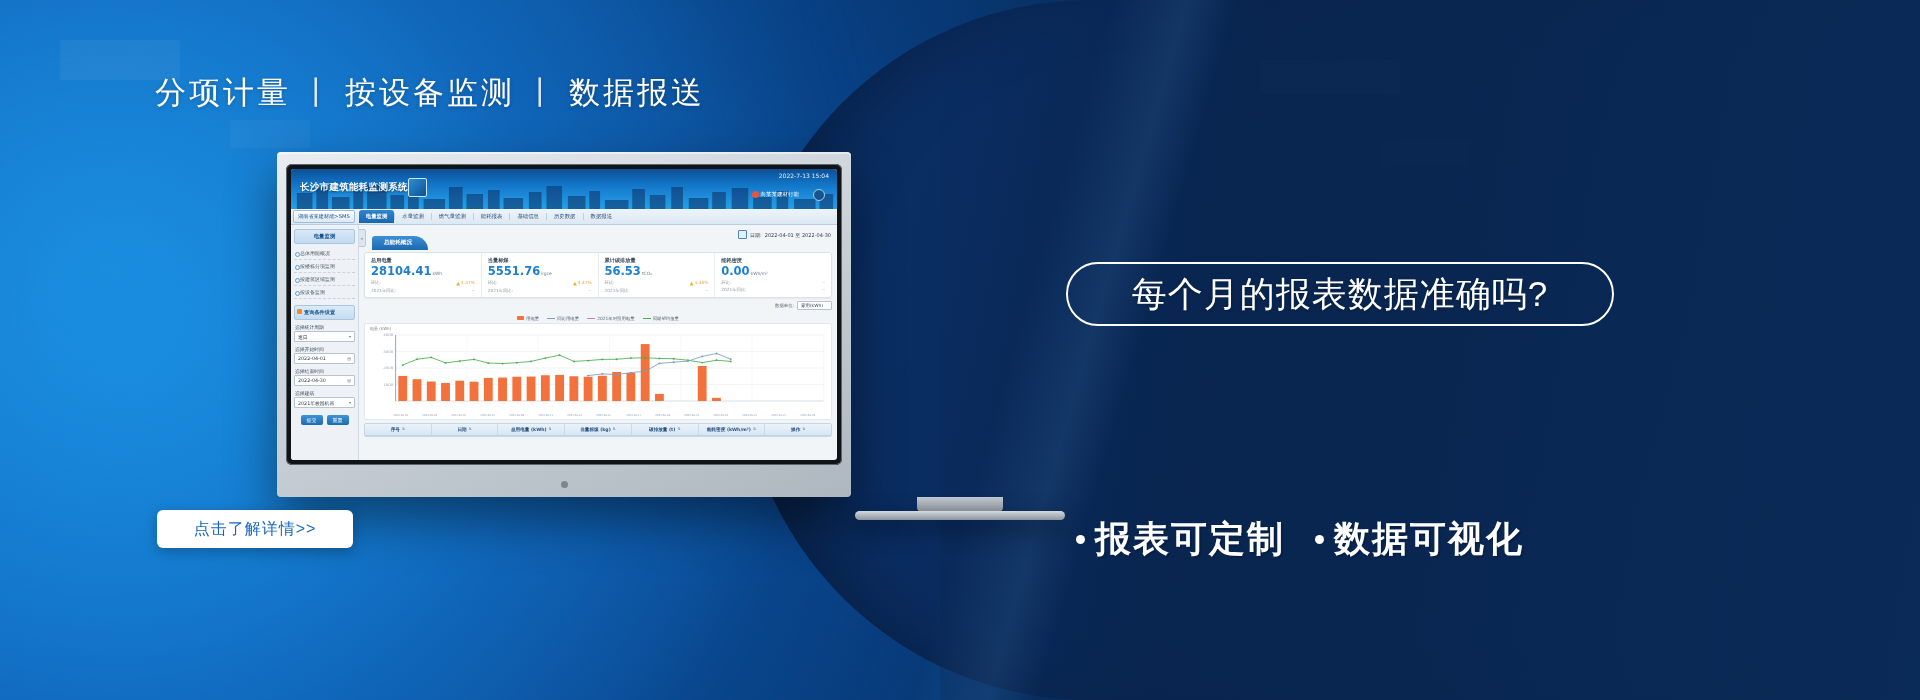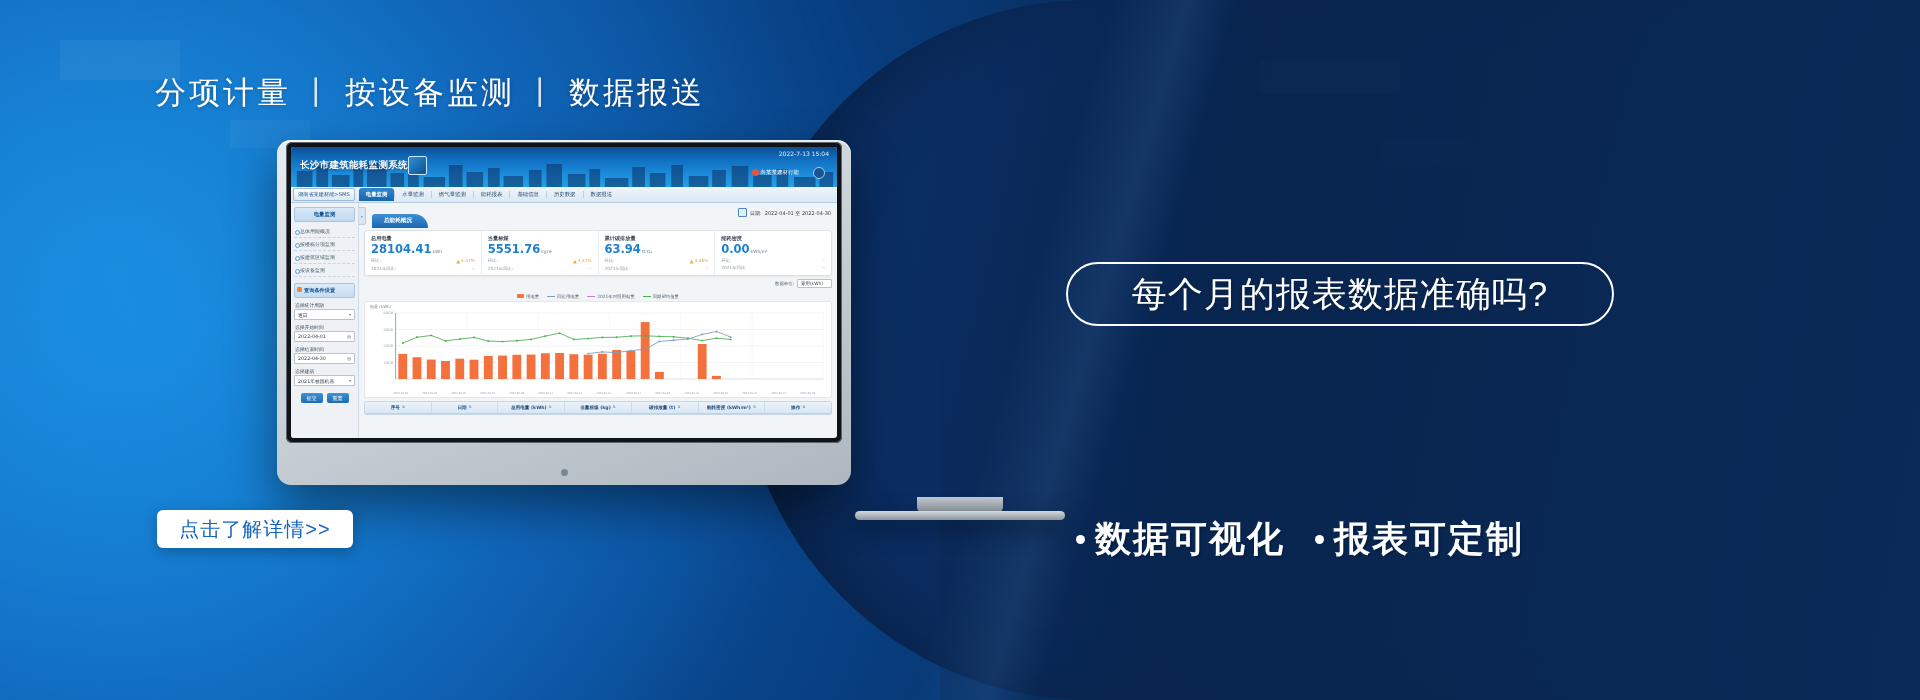--- a/index.html
+++ b/index.html
@@ -59,23 +59,23 @@
     width:40px;height:40px;border-radius:50%;border:2.5px solid #fff;
     display:flex;align-items:center;justify-content:center;
   }
   .phone-num{
     font-size:44px;color:#fff;letter-spacing:1px;font-weight:400;
     font-family:"DejaVu Sans",sans-serif;
   }
 
   
   .monitor{
-    position:absolute;left:277px;top:140px;width:574px;height:345px;
+    position:absolute;left:277px;top:152px;width:574px;height:345px;
     background:linear-gradient(160deg,#e9edf0 0%,#cfd6dc 40%,#aeb7bf 100%);
-    border-radius:14px;padding:2px 9px 22px 9px;box-sizing:border-box;
+    border-radius:4px;padding:12px 9px 22px 9px;box-sizing:border-box;
     box-shadow:0 22px 50px rgba(0,0,0,.45), 0 2px 0 rgba(255,255,255,.5) inset;
   }
   .monitor-inner{
     width:100%;height:301px;background:#101418;border-radius:6px;
     padding:5px;box-sizing:border-box;overflow:hidden;
     box-shadow:0 0 0 1px #5c656d inset;
   }
   .monitor-foot{
     position:absolute;left:0;right:0;bottom:5px;text-align:center;
   }
@@ -235,21 +235,21 @@
     position:absolute;left:1076px;top:515px;font-size:36px;font-weight:bold;color:#ffffff;
     letter-spacing:2px;white-space:nowrap;display:flex;align-items:center;gap:30px;
     text-shadow:2px 2px 0 rgba(4,24,56,.45);
   }
   .bullets .bl{display:flex;align-items:center;gap:10px;}
   .bdotw{width:9px;height:9px;border-radius:50%;background:#fff;display:inline-block;}
 
   .cta{
     position:absolute;left:157px;top:510px;width:196px;height:38px;
     background:#ffffff;border-radius:6px;display:flex;align-items:center;justify-content:center;
-    color:#1565c0;font-size:20px;letter-spacing:1px;
+    color:#1565c0;font-size:16px;letter-spacing:1px;
     box-shadow:0 4px 14px rgba(0,0,0,.25);
   }
 </style>
 </head>
 <body>
 
 <div class="banner">
   <div class="arc1"></div>
   <div class="arc2"></div>
   <div class="rightdark"></div>
@@ -404,21 +404,21 @@
                       <span>4.47%</span>
                     </span>
                   </div>
                 <div class="kpi-row">
                     <span class="kpi-lbl">2021年同比:</span>
                     <span class="kpi-lbl">--</span>
                   </div>
               </div>
               <div class="kpi">
                 <div class="kpi-name">累计碳排放量</div>
-                <div class="kpi-val"><span>63.94</span><span class="kpi-unit">tCO₂</span></div>
+                <div class="kpi-val"><span>56.53</span><span class="kpi-unit">tCO₂</span></div>
                 <div class="kpi-row">
                     <span class="kpi-lbl">环比:</span>
                     <span class="kpi-delta">
                       <span class="up-arrow">▲</span>
                       <span>4.46%</span>
                     </span>
                   </div>
                 <div class="kpi-row">
                     <span class="kpi-lbl">2021年同比:</span>
                     <span class="kpi-lbl">--</span>
@@ -600,22 +600,22 @@
   </div>
   <div class="stand"></div>
   <div class="stand-base"></div>
 
   <div class="pill pill2">
     <span>每个月的报表数据准确吗?</span>
   </div>
   <div class="bullets">
     <span class="bl">
       <span class="bdotw"></span>
-      <span>数据可视化</span>
+      <span>报表可定制</span>
     </span>
     <span class="bl">
       <span class="bdotw"></span>
-      <span>报表可定制</span>
+      <span>数据可视化</span>
     </span>
   </div>
 
   <div class="cta">点击了解详情&gt;&gt;</div>
 </div>
 
 </body></html>

